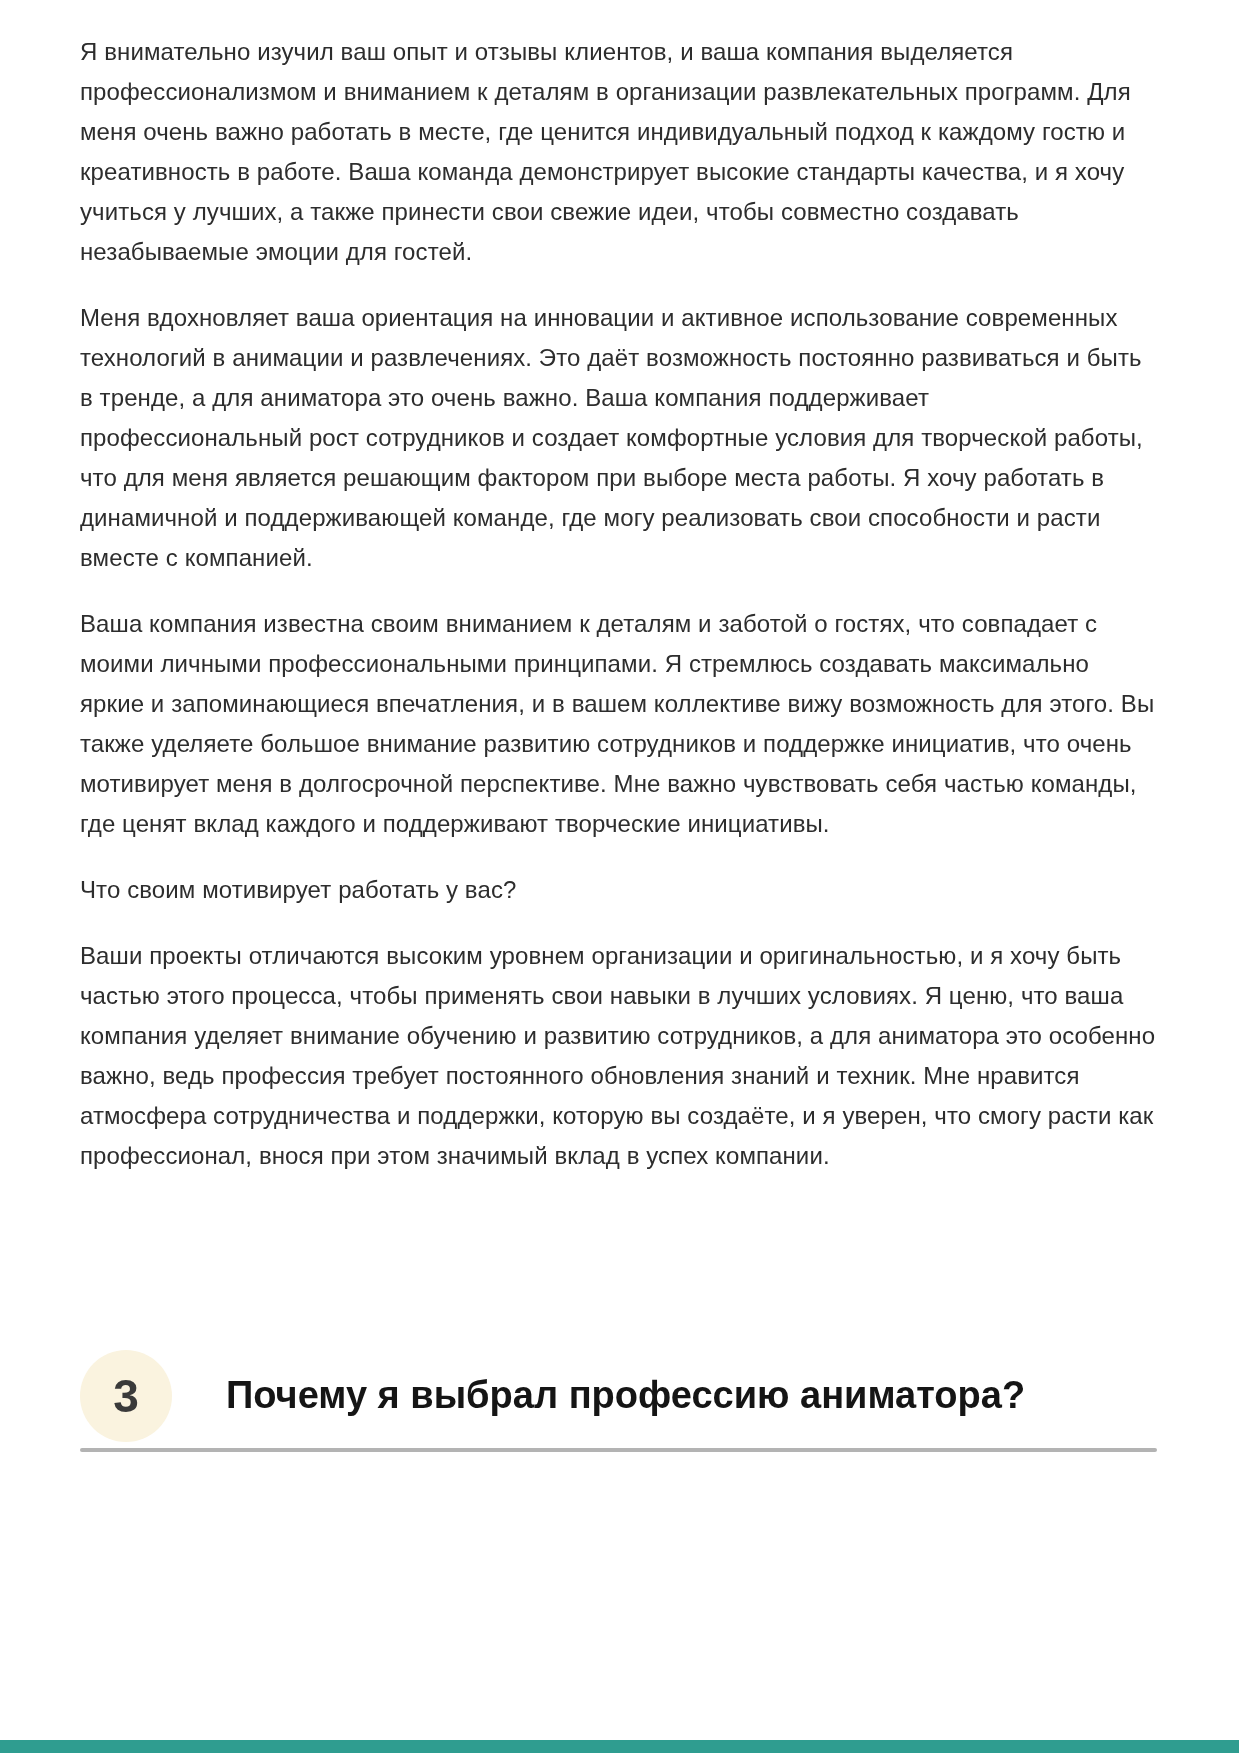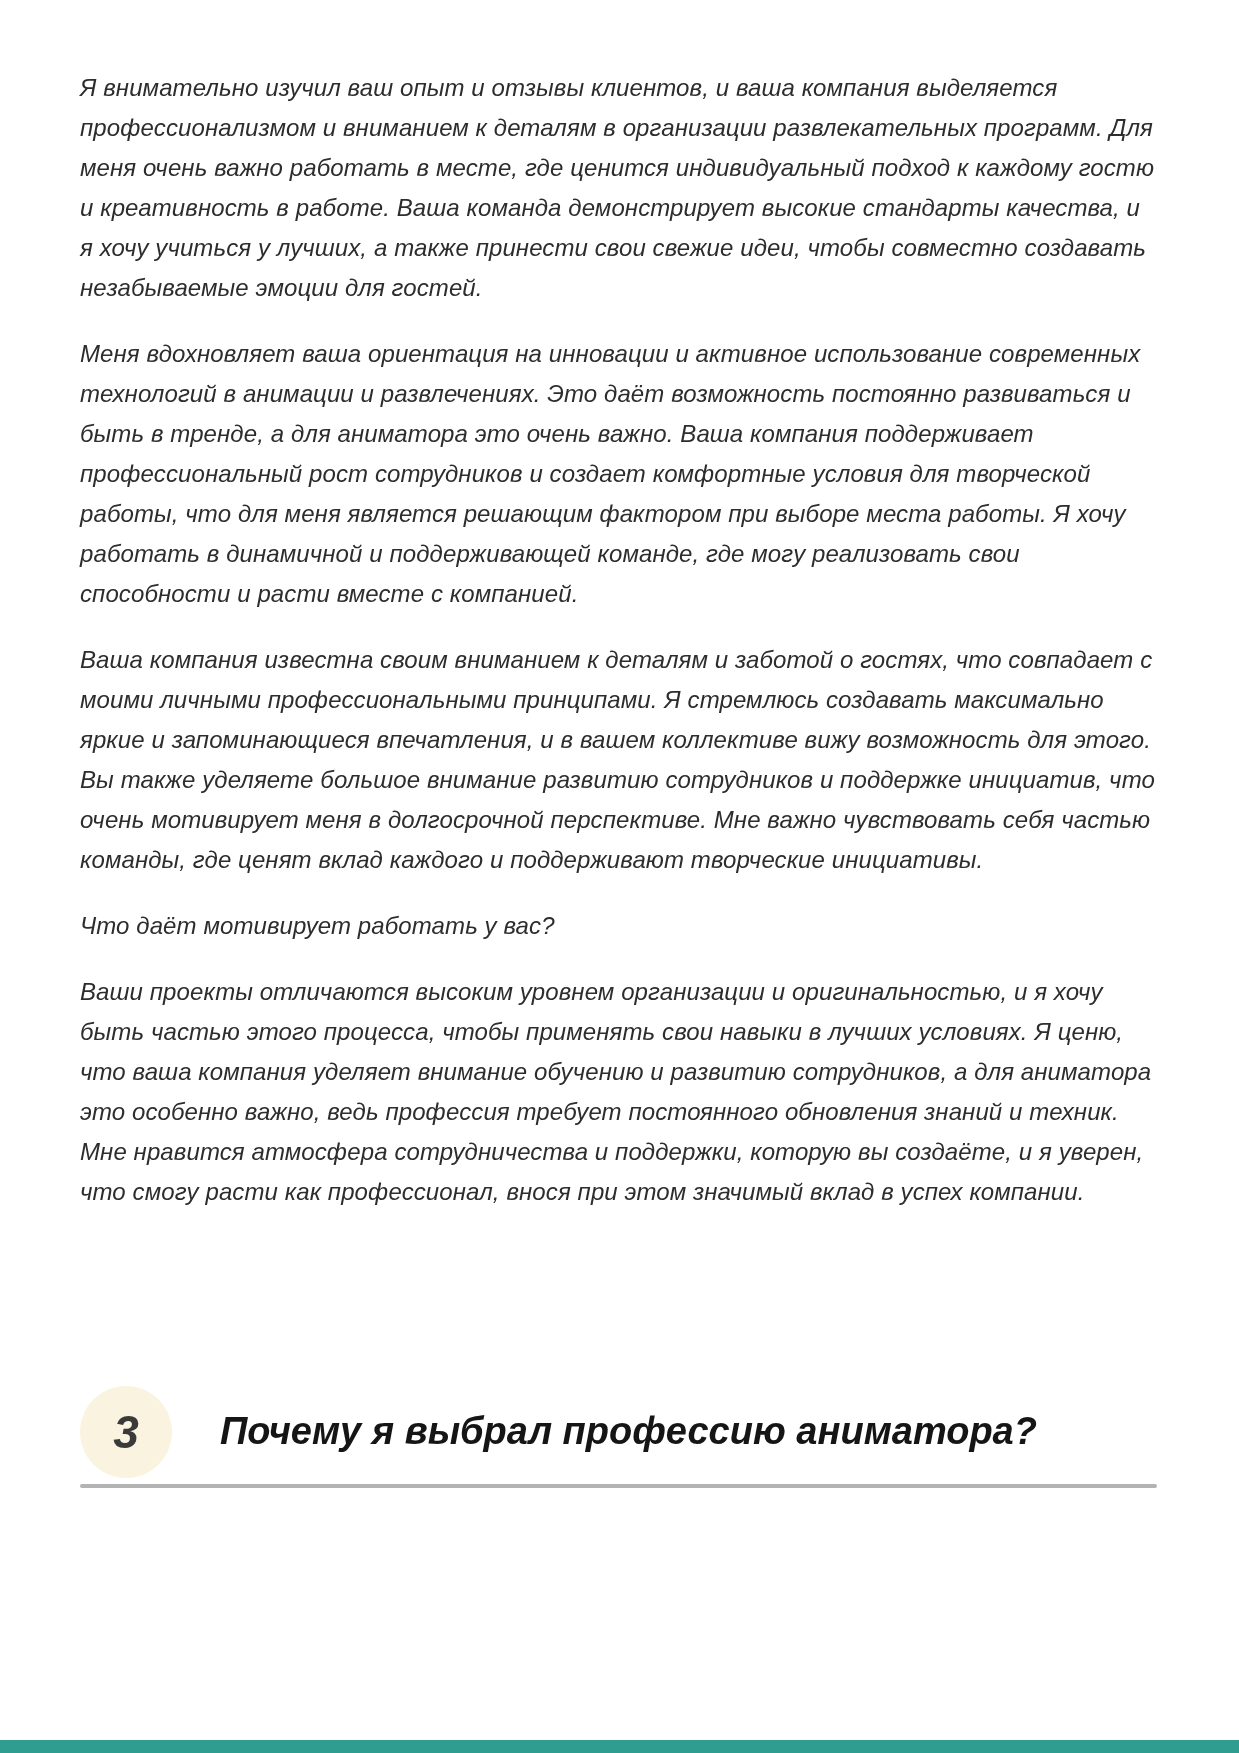--- a/index.html
+++ b/index.html
@@ -8,23 +8,22 @@
     background: #ffffff;
   }
   body {
     width: 1239px;
     height: 1753px;
     position: relative;
     font-family: "Liberation Sans", "DejaVu Sans", sans-serif;
     overflow: hidden;
   }
   .doc {
-    padding: 68px 82px 0 80px;
+    padding: 32px 82px 0 80px;
     color: #2d2d2d;
-    font-style: italic;
   }
   .para {
     font-size: 24px;
     line-height: 40px;
     margin: 0 0 26px 0;
     font-weight: 400;
     letter-spacing: 0.1px;
   }
   .question {
     font-weight: 400;
@@ -42,21 +41,21 @@
     border-radius: 50%;
     background: #faf3df;
     color: #3a3a3a;
     font-size: 46px;
     font-weight: 700;
     display: flex;
     align-items: center;
     justify-content: center;
   }
   .section-title {
-    margin: 4px;
+    margin: 10px;
     font-size: 38px;
     line-height: 1.15;
     font-weight: 700;
     color: #151515;
   }
   .divider {
     height: 4px;
     background: #b3b3b3;
     margin-top: 6px;
     border-radius: 2px;
@@ -76,21 +75,21 @@
 <div class="doc">
 
   <p class="para">Я внимательно изучил ваш опыт и отзывы клиентов, и ваша компания выделяется профессионализмом и вниманием к деталям в организации развлекательных программ. Для меня очень важно работать в месте, где ценится индивидуальный подход к каждому гостю и креативность в работе. Ваша команда демонстрирует высокие стандарты качества, и я хочу учиться у лучших, а также принести свои свежие идеи, чтобы совместно создавать незабываемые эмоции для гостей.</p>
 
 
   <p class="para">Меня вдохновляет ваша ориентация на инновации и активное использование современных технологий в анимации и развлечениях. Это даёт возможность постоянно развиваться и быть в тренде, а для аниматора это очень важно. Ваша компания поддерживает профессиональный рост сотрудников и создает комфортные условия для творческой работы, что для меня является решающим фактором при выборе места работы. Я хочу работать в динамичной и поддерживающей команде, где могу реализовать свои способности и расти вместе с компанией.</p>
 
 
   <p class="para">Ваша компания известна своим вниманием к деталям и заботой о гостях, что совпадает с моими личными профессиональными принципами. Я стремлюсь создавать максимально яркие и запоминающиеся впечатления, и в вашем коллективе вижу возможность для этого. Вы также уделяете большое внимание развитию сотрудников и поддержке инициатив, что очень мотивирует меня в долгосрочной перспективе. Мне важно чувствовать себя частью команды, где ценят вклад каждого и поддерживают творческие инициативы.</p>
 
-  <p class="para question">Что даёт мотивирует работать у вас?</p>
+  <p class="para question">Что своим мотивирует работать у вас?</p>
 
   <p class="para">Ваши проекты отличаются высоким уровнем организации и оригинальностью, и я хочу быть частью этого процесса, чтобы применять свои навыки в лучших условиях. Я ценю, что ваша компания уделяет внимание обучению и развитию сотрудников, а для аниматора это особенно важно, ведь профессия требует постоянного обновления знаний и техник. Мне нравится атмосфера сотрудничества и поддержки, которую вы создаёте, и я уверен, что смогу расти как профессионал, внося при этом значимый вклад в успех компании.</p>
 
   <div class="section-header">
     <div class="badge">3</div>
     <h2 class="section-title">Почему я выбрал профессию аниматора?</h2>
   </div>
 
   <div class="divider"></div>
 

